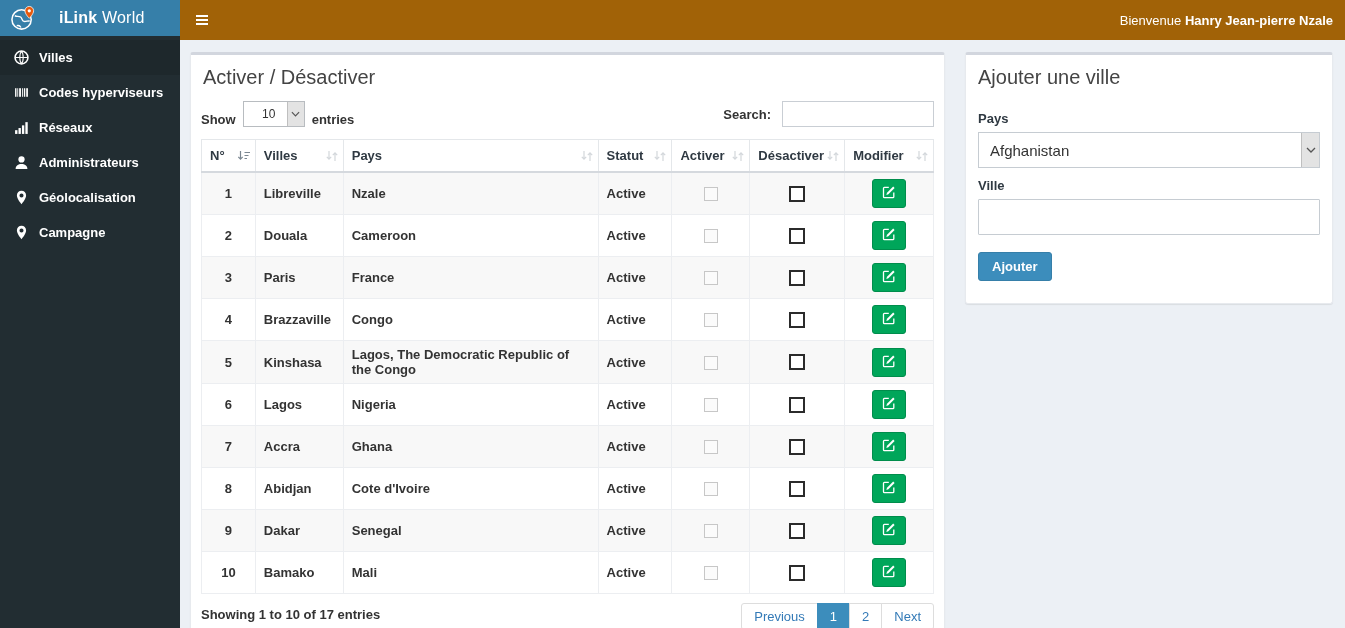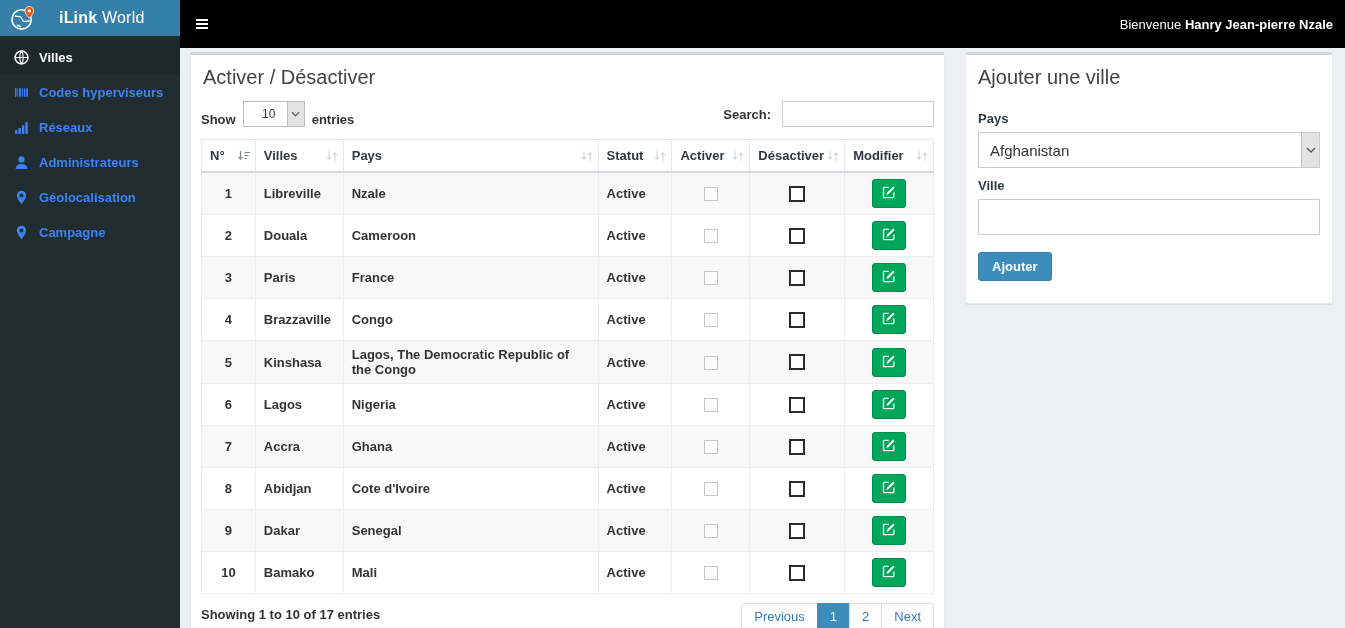--- a/index.html
+++ b/index.html
@@ -8,28 +8,28 @@
     font-family: "Liberation Sans", sans-serif;
     background: #ecf0f5;
     color: #333;
   }
   
   .topbar { position: fixed; top: 0; left: 0; width: 1345px; height: 36px; display: flex; z-index: 10; }
   .logo-area { width: 180px; height: 36px; background: #367fa9; display: flex; align-items: center; padding-left: 10px; }
   .logo-icon { width: 27px; height: 27px; margin-right: 22px; flex: 0 0 auto; }
   .brand { color: #fff; font-size: 16px; letter-spacing: .2px; white-space: pre; }
   .brand b { font-weight: 700; text-align: center; }
-  .navbar { flex: 1; height: 48px; background: #000000; display: flex; align-items: center; justify-content: space-between; }
+  .navbar { flex: 1; height: 40px; background: #a16207; display: flex; align-items: center; justify-content: space-between; }
   .hamburger { width: 44px; height: 36px; display: flex; flex-direction: column; align-items: center; justify-content: center; gap: 2px; cursor: pointer; background: transparent; border: 0; }
   .hamburger div { width: 12px; height: 2px; background: #fff; }
   .welcome { color: #fff; font-size: 13px; padding-right: 12px; }
   .welcome .wname { font-weight: 700; }
   
   .sidebar { position: fixed; top: 36px; left: 0; bottom: 0; width: 180px; background: #222d32; z-index: 9; padding-top: 4px; }
-  .side-item { height: 35px; display: flex; align-items: center; gap: 10px; padding-left: 14px; color: #3b82f6; font-size: 13px; font-weight: 600; cursor: pointer; }
+  .side-item { height: 35px; display: flex; align-items: center; gap: 10px; padding-left: 14px; color: #ffffff; font-size: 13px; font-weight: 600; cursor: pointer; }
   .side-item .s-icon { width: 15px; height: 15px; display: inline-flex; flex: 0 0 auto; }
   .side-item.active { background: #1e282c; color: #fff; }
   
   .main { margin-left: 180px; padding: 13px 12px 0 10px; }
   .page-title { font-size: 20px; font-weight: 600; color: #374850; margin: 2px 0 14px 2px; }
   .cols { display: flex; align-items: flex-start; gap: 20px; }
   .box { background: #fff; border: 1px solid #e7eaee; border-top: 3px solid #d2d6de; border-radius: 3px; box-shadow: 0 1px 1px rgba(0,0,0,.08); }
   .box-table { width: 755px; }
   .box-form { width: 368px; }
   .box-header { font-size: 20px; color: #444; padding: 11px 12px 8px 12px; }

